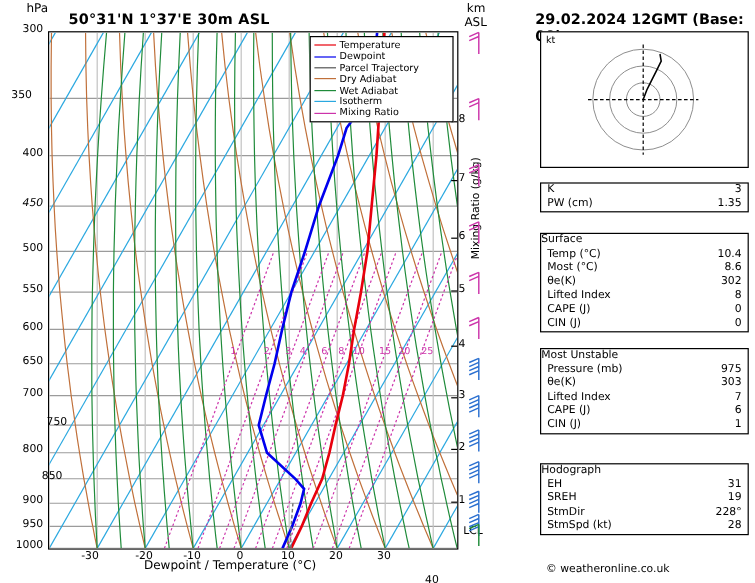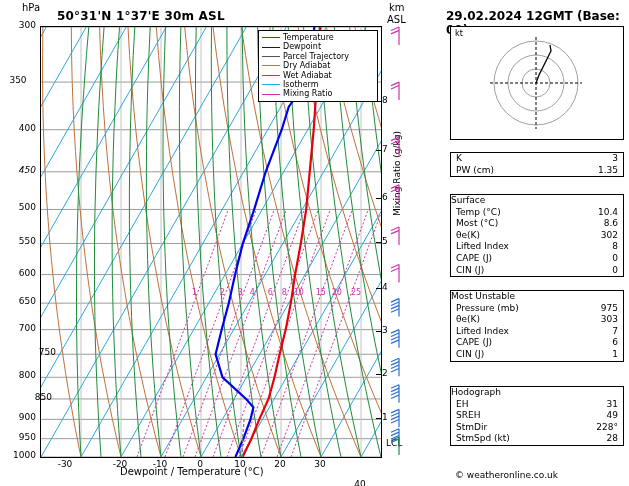--- a/index.html
+++ b/index.html
@@ -173,21 +173,21 @@
       <div class="plabel" style="left: 0px; width: 36px; top: 322.613px; position: absolute;">700</div>
       <div class="plabel" style="left: 0px; width: 56px; top: 347.254px; position: absolute;">750</div>
       <div class="plabel" style="left: 0px; width: 36px; top: 370.304px; position: absolute;">800</div>
       <div class="plabel" style="left: 0px; width: 52px; top: 391.956px; position: absolute;">850</div>
       <div class="plabel" style="left: 0px; width: 36px; top: 412.37px; position: absolute;">900</div>
       <div class="plabel" style="left: 0px; width: 36px; top: 431.681px; position: absolute;">950</div>
       <div class="plabel" style="left: 0px; width: 36px; top: 450px; position: absolute;">1000</div>
     </div>
 
   <div id="tlabels" style="position: absolute; left: 0px; top: 0px; width: 629px; height: 486px;">
-      <div class="tlabel" style="position: absolute; left: 50px; top: 459px;">-30</div>
+      <div class="tlabel" style="position: absolute; left: 60px; top: 459px;">-30</div>
       <div class="tlabel" style="position: absolute; left: 105px; top: 459px;">-20</div>
       <div class="tlabel" style="position: absolute; left: 145px; top: 459px;">-10</div>
       <div class="tlabel" style="position: absolute; left: 185px; top: 459px;">0</div>
       <div class="tlabel" style="position: absolute; left: 225px; top: 459px;">10</div>
       <div class="tlabel" style="position: absolute; left: 265px; top: 459px;">20</div>
       <div class="tlabel" style="position: absolute; left: 305px; top: 459px;">30</div>
       <div class="tlabel" style="position: absolute; left: 345px; top: 459px; margin-top: 20px;">40</div>
     </div>
 
   <div id="kmlabels" style="position: absolute; left: 0px; top: 0px; width: 629px; height: 486px;">
@@ -400,21 +400,21 @@
       </div>
     </div>
   <div class="tbl" id="tbl4">
       <div class="thdr">Hodograph</div>
       <div class="trow">
         <span>EH</span>
         <span>31</span>
       </div>
       <div class="trow">
         <span>SREH</span>
-        <span>49</span>
+        <span>19</span>
       </div>
       <div class="trow">
         <span>StmDir</span>
         <span>228°</span>
       </div>
       <div class="trow">
         <span>StmSpd (kt)</span>
         <span>28</span>
       </div>
     </div>

